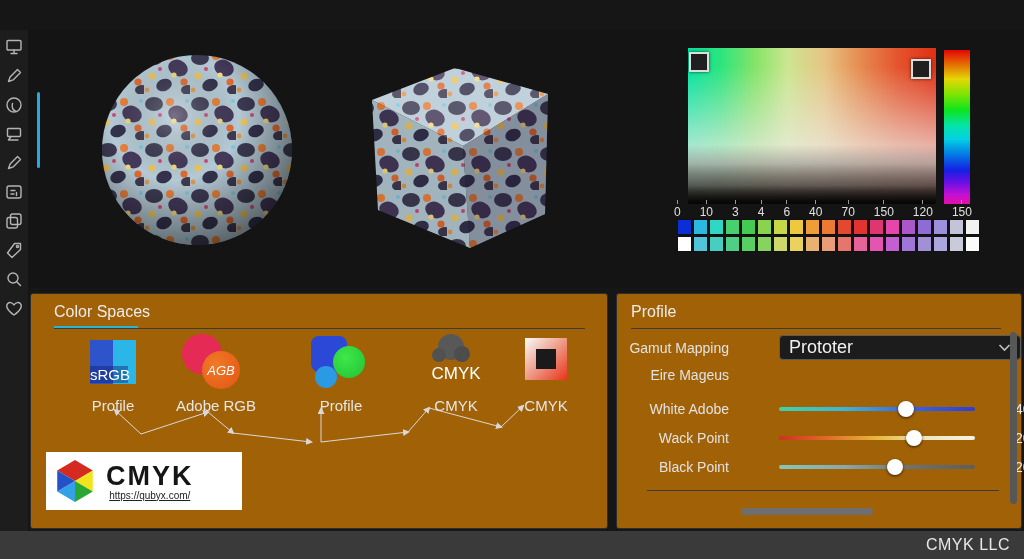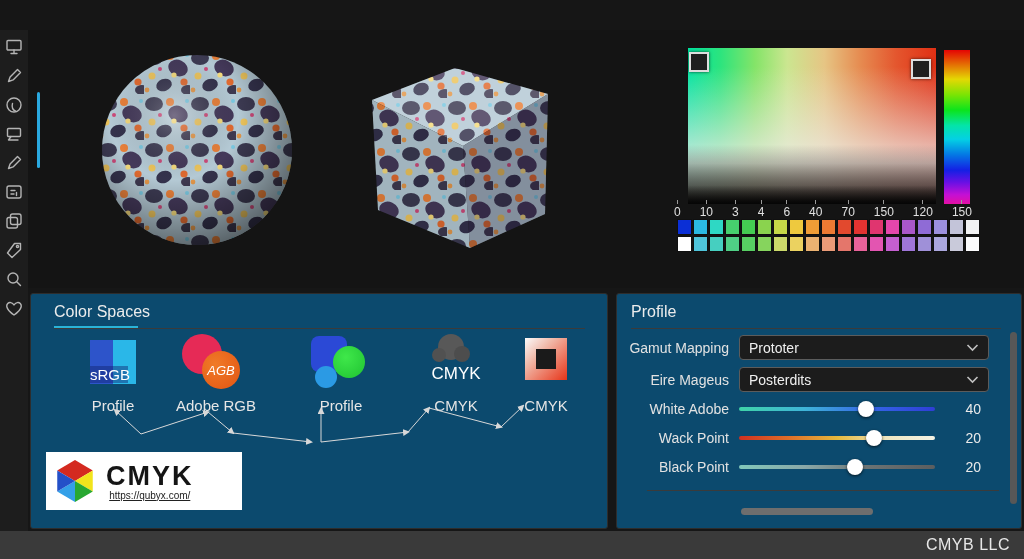--- a/index.html
+++ b/index.html
@@ -38,21 +38,21 @@
 
   
   .scale{position:absolute;left:674px;top:200px;width:298px;display:flex;justify-content:space-between;}
   .scale .tick{display:flex;flex-direction:column;align-items:center;color:#e0e0e0;font-size:12px;}
   .scale .tick i{display:block;width:1px;height:4px;background:#9a9a9a;margin-bottom:1px;}
   .swatches{position:absolute;left:677px;top:219px;display:flex;flex-direction:column;gap:1px;}
   .sw-row{display:flex;gap:1px;}
   .sw{width:15px;height:16px;border:1px solid #101010;box-sizing:border-box;cursor:pointer;}
 
   
-  .panel{position:absolute;top:293px;height:236px;background:#0c4a6e;border:1px solid #2d2d2d;
+  .panel{position:absolute;top:293px;height:236px;background:#a16207;border:1px solid #2d2d2d;
          border-radius:3px;box-sizing:border-box;padding-left:23px;}
   #panel-left{left:30px;width:578px;}
   #panel-right{left:616px;width:406px;}
   .panel-title{position:absolute;color:#ececec;font-size:16px;}
   #panel-left .panel-title{left:23px;top:9px;}
   #panel-right .panel-title{left:14px;top:9px;}
   .cyan-underline{position:absolute;left:23px;top:32px;width:84px;height:2px;background:#2ab4d8;}
   .hdr-line{position:absolute;height:1px;background:#3b3b3b;}
   #panel-left .hdr-line{left:23px;top:34px;right:22px;}
   #panel-right .hdr-line{left:14px;top:34px;right:20px;}
@@ -85,24 +85,24 @@
   .arrows-svg{position:absolute;left:0;top:0;pointer-events:none;}
 
   
   .logo-box{position:absolute;left:15px;top:158px;width:196px;height:58px;background:#fff;
             display:flex;align-items:center;padding:4px 8px;box-sizing:border-box;cursor:pointer;}
   .logo-text{margin-left:10px;display:flex;flex-direction:column;align-items:center;}
   .logo-brand{color:#151515;font-size:27px;font-weight:bold;letter-spacing:2px;line-height:28px;}
   .logo-url{color:#222;font-size:10px;text-decoration:underline;}
 
   
-  .fieldrow{position:absolute;left:0;width:100%;display:flex;align-items:center;}
+  .fieldrow{position:absolute;left:0;width:100%;display:flex;align-items:center;gap:40px;}
   .flabel{width:112px;text-align:right;color:#e2e2e2;font-size:14px;margin-right:10px;flex:0 0 auto;}
   .dropdown{width:250px;height:25px;border:1px solid #5c5c5c;border-radius:4px;background:#1c1c1c;
-            color:#f0f0f0;font-size:14px;display:flex;align-items:center;justify-content:space-between;
+            color:#f0f0f0;font-size:18px;display:flex;align-items:center;justify-content:space-between;
             padding:0 9px;box-sizing:border-box;cursor:pointer;}
   .track{position:relative;width:196px;height:4px;border-radius:2px;flex:0 0 auto;cursor:pointer;}
   .thumb{position:absolute;top:-6px;width:16px;height:16px;border-radius:50%;background:#fff;
          box-shadow:0 1px 3px rgba(0,0,0,.7);transform:translateX(-8px);}
   .sval{color:#eaeaea;font-size:14px;width:46px;text-align:right;}
   .p-divider{position:absolute;left:30px;right:22px;top:196px;height:1px;background:#3b3b3b;}
   .hscroll{position:absolute;left:124px;top:214px;width:132px;height:7px;border-radius:4px;background:#6e6e6e;cursor:pointer;}
   .vscroll{position:absolute;right:4px;top:38px;width:7px;height:172px;border-radius:4px;background:#575757;cursor:pointer;}
 
   
@@ -402,28 +402,20 @@
             <span>Prototer</span>
             <span>
               <svg width="13" height="9" viewBox="0 0 13 9" fill="none" stroke="#c0c0c0" stroke-width="1.6">
                 <path d="M1.5 2l5 5 5-5"></path>
               </svg>
             </span>
           </div>
         </div>
         <div class="fieldrow" style="top: 73px;">
           <span class="flabel">Eire Mageus</span>
-          <div class="dropdown">
-            <span>Posterdits</span>
-            <span>
-              <svg width="13" height="9" viewBox="0 0 13 9" fill="none" stroke="#c0c0c0" stroke-width="1.6">
-                <path d="M1.5 2l5 5 5-5"></path>
-              </svg>
-            </span>
-          </div>
         </div>
         <div class="fieldrow" style="top: 107px;">
           <span class="flabel">White Adobe</span>
           <div class="track" style="background: linear-gradient(to right, rgb(63, 211, 168), rgb(63, 180, 216), rgb(53, 102, 230), rgb(47, 62, 214));">
             <span class="thumb" style="left: 65%;"></span>
           </div>
           <span class="sval">40</span>
         </div>
         <div class="fieldrow" style="top: 136px;">
           <span class="flabel">Wack Point</span>
@@ -439,16 +431,16 @@
           </div>
           <span class="sval">20</span>
         </div>
       </div>
     <div class="p-divider"></div>
     <div class="hscroll"></div>
     <div class="vscroll"></div>
   </div>
 
   <div class="statusbar">
-    <span class="company">CMYB LLC</span>
+    <span class="company">CMYK LLC</span>
   </div>
 
 </div>
 
 </body></html>

